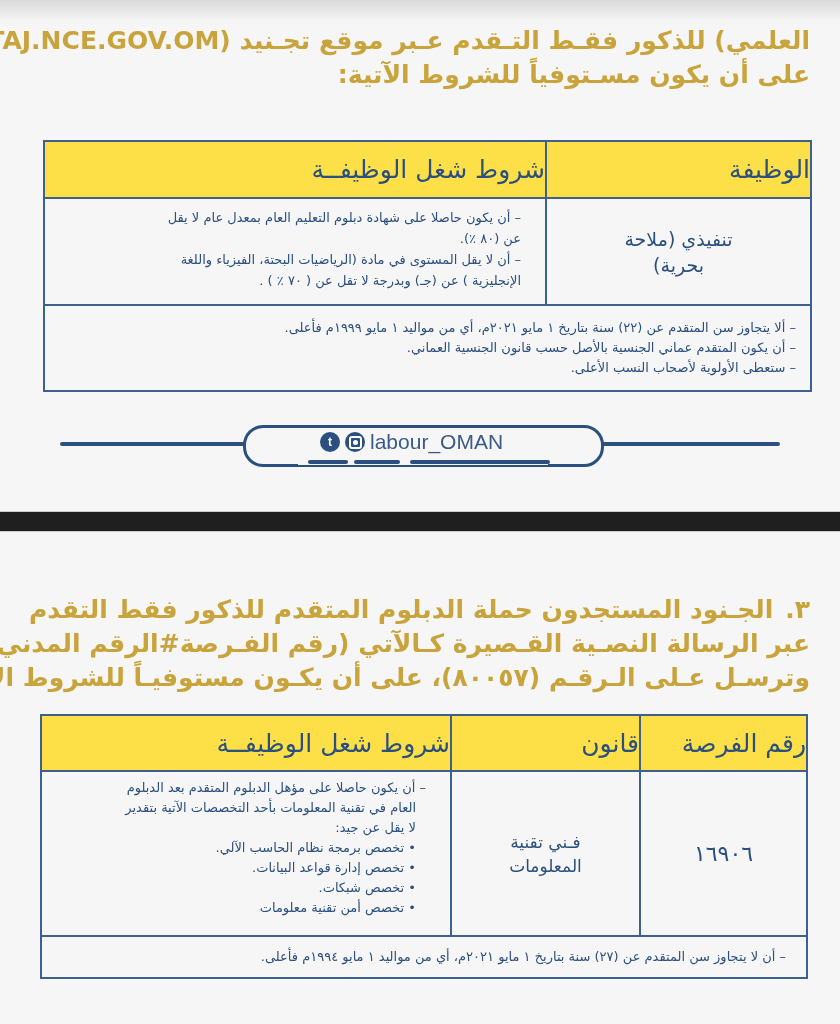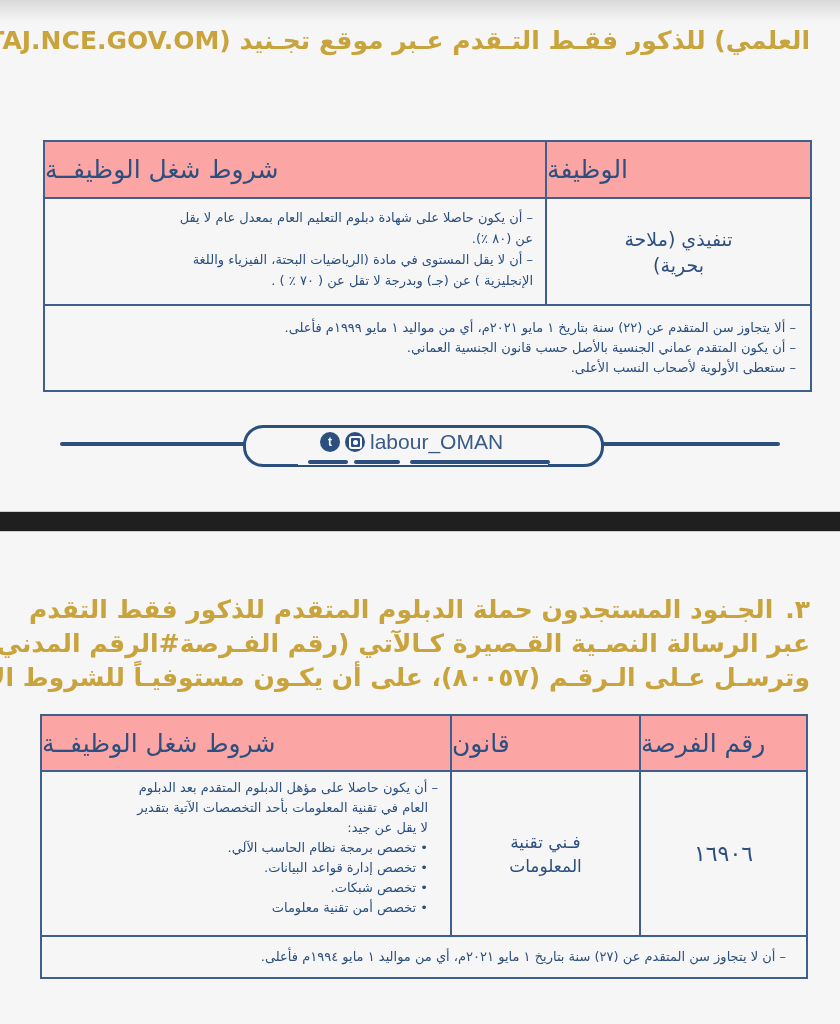--- a/index.html
+++ b/index.html
@@ -22,25 +22,25 @@
   .heading .line { display:block; white-space:nowrap; }
 
   table.doc {
     position:absolute; border-collapse:collapse; direction:rtl;
     table-layout:fixed;
   }
   table.doc td, table.doc th {
     border:2px solid #3f5f8c; padding:0;
   }
   table.doc th {
-    background:#fca5a5; color:#2b4f7e; font-weight:normal;
-    font-size:25px; text-align:left;
+    background:#fde047; color:#2b4f7e; font-weight:normal;
+    font-size:25px; text-align:right;
   }
   .cell-center { text-align:center; vertical-align:middle; font-size:19px; line-height:26px; }
-  .cell-list { text-align:right; vertical-align:top; font-size:13px; line-height:20px; padding:6px 12px !important; }
+  .cell-list { text-align:right; vertical-align:top; font-size:13px; line-height:20px; padding:6px 24px !important; }
   .cell-list div { white-space:nowrap; }
   .bul { padding-right:10px; }
 
   .footer-banner { position:absolute; left:60px; top:425px; width:720px; height:40px; }
   .footer-banner .rule { position:absolute; top:17px; height:4px; background:#2b4f7e; border-radius:2px; }
   .footer-banner .pill {
     position:absolute; left:183px; top:0; width:355px; height:36px;
     border:3px solid #2b4f7e; border-radius:20px; background:#f6f6f6;
   }
   .footer-banner .gap-mask { position:absolute; top:34px; height:6px; background:#f6f6f6; }
@@ -61,20 +61,21 @@
     border-top:1px solid #cfcfcf; border-bottom:1px solid #cfcfcf;
   }
 </style>
 </head>
 <body>
 
 <div class="top-shade"></div>
 
 <div class="heading" style="top:24px;">
   <span class="line">العلمي) للذكور فقـط التـقدم عـبر موقع تجـنيد (TAJ.NCE.GOV.OM)،</span>
+  <span class="line">على أن يكون مسـتوفياً للشروط الآتية:</span>
 </div>
 
 <table class="doc" style="left:43px; top:140px; width:767px;">
   <colgroup>
       <col style="width:265px">
       <col style="width:502px">
     </colgroup>
   <tbody>
       <tr style="height:57px;">
     <th>الوظيفة</th>

